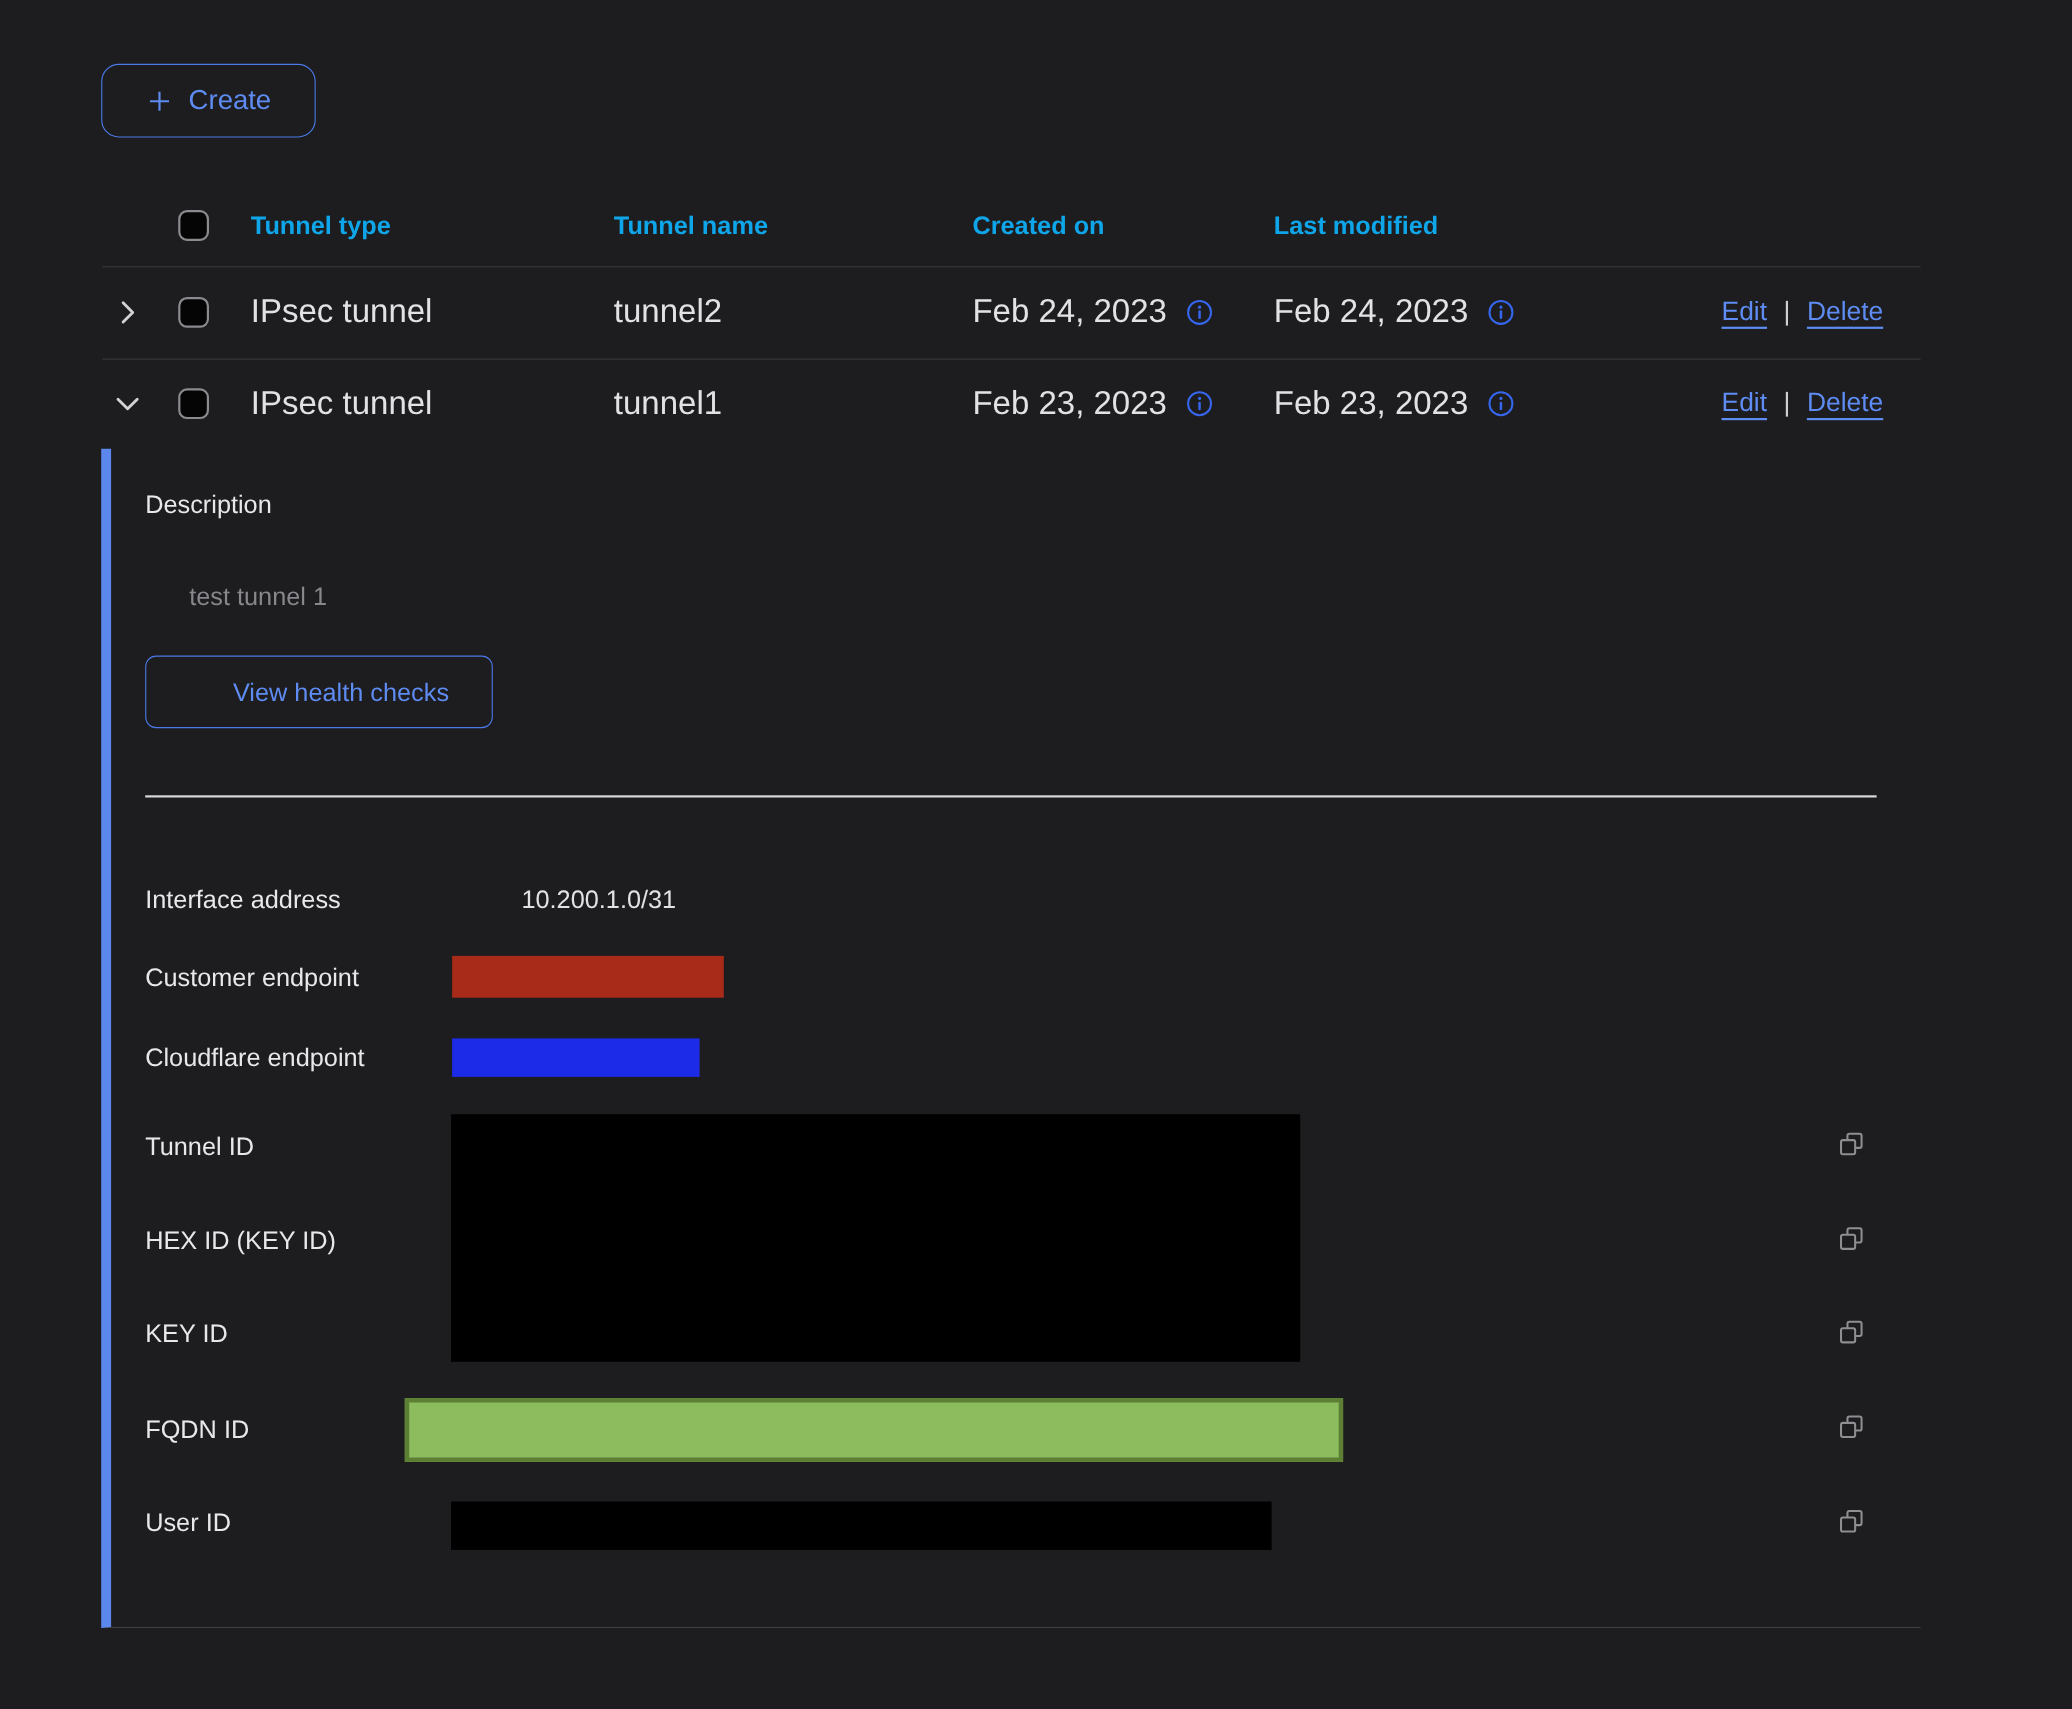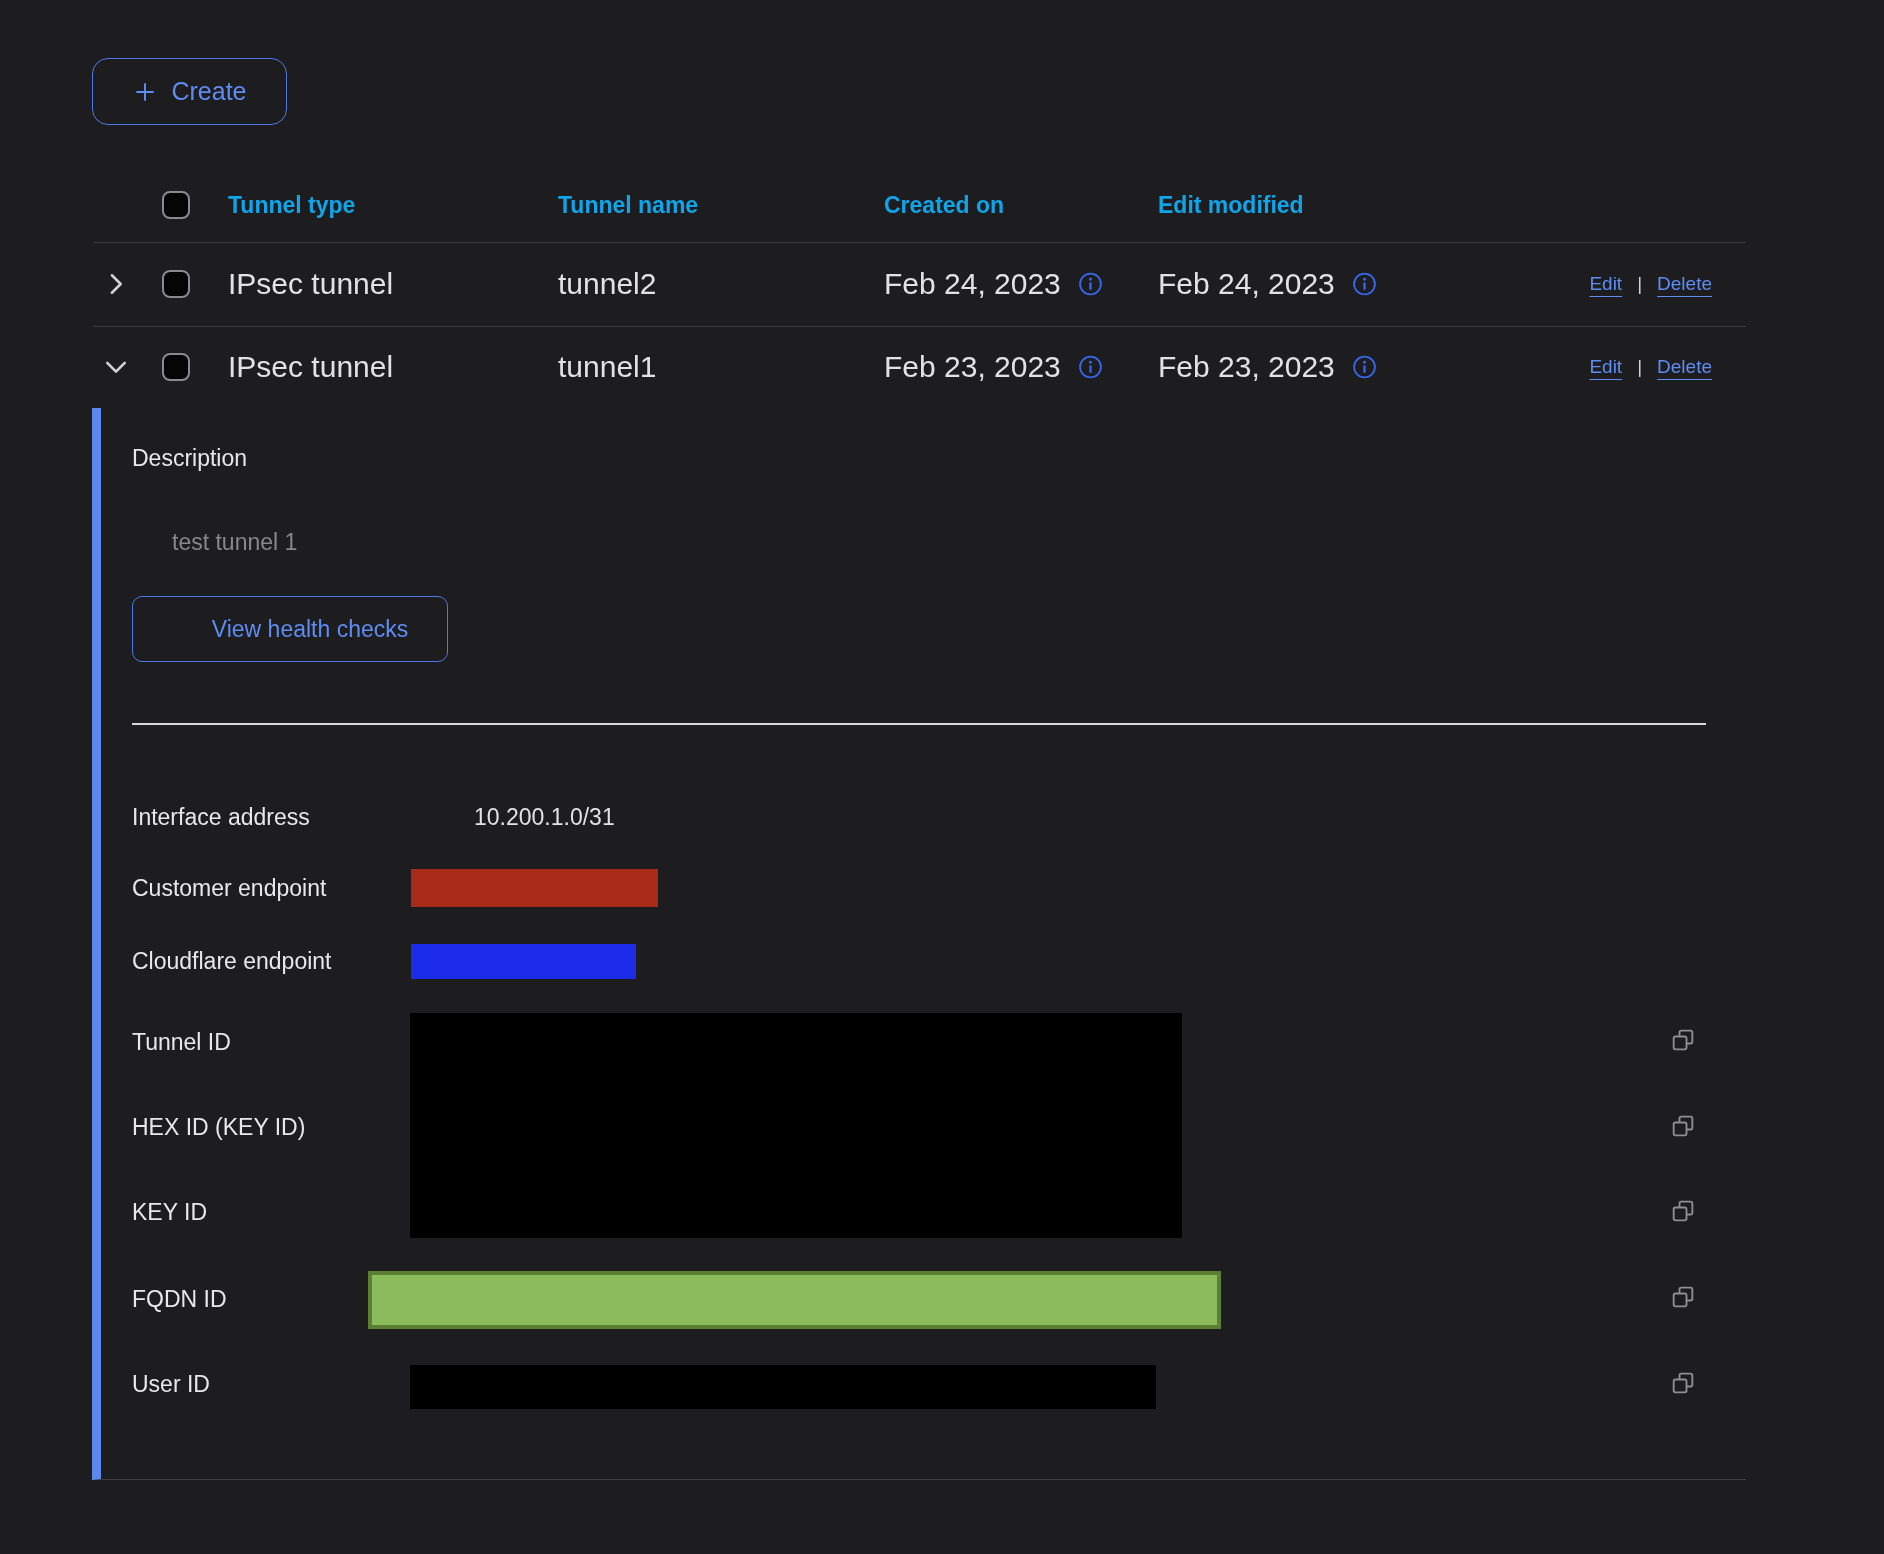--- a/index.html
+++ b/index.html
@@ -21,21 +21,21 @@
   .row-border{border-bottom:1px solid #3a3a3e;}
   .cell{position:absolute;top:50%;transform:translateY(-50%);font-size:30px;color:#e2e2e4;white-space:nowrap;line-height:28px;}
   .hcell{position:absolute;top:50%;transform:translateY(-50%);font-size:23px;font-weight:700;color:#0ea5e9;white-space:nowrap;}
   .checkbox{
     position:absolute;left:69px;top:50%;transform:translateY(-50%);
     width:28px;height:28px;border:2px solid #8a8a8f;border-radius:8px;
     background:#050505;box-sizing:border-box;cursor:pointer;
   }
   .chev{position:absolute;left:9px;top:50%;transform:translateY(-50%);width:28px;height:28px;cursor:pointer;}
   .icon-info{position:absolute;top:50%;transform:translateY(-50%);width:25px;height:25px;cursor:pointer;}
-  .actions{position:absolute;right:34px;top:50%;transform:translateY(-50%);display:flex;align-items:center;gap:15px;font-size:19px;}
+  .actions{position:absolute;right:34px;top:50%;transform:translateY(-50%);display:flex;align-items:center;gap:15px;font-size:24px;}
   .link{color:#5e8cf2;text-decoration:underline;text-underline-offset:6px;cursor:pointer;}
   .sep{color:#cfcfd3;}
   
   .panel{
     position:absolute;left:92px;top:408px;width:1654px;height:1072px;
     border-left:9px solid #5c88ee;border-bottom:1px solid #3f4044;box-sizing:border-box;
   }
   .p-lbl{position:absolute;font-size:23px;color:#e8e8ea;white-space:nowrap;line-height:28px;}
   .p-val{position:absolute;font-size:23px;color:#e2e2e4;white-space:nowrap;line-height:28px;margin-left:40px;}
   .muted{color:#87878c;}
@@ -64,21 +64,21 @@
       <path d="M12 4v16M4 12h16" stroke="#5e8cf2" stroke-width="1.8" fill="none"></path>
     </svg>
     <span>Create</span>
   </button>
 
   <div class="thead">
     <span class="checkbox"></span>
     <span class="hcell" style="left:135px">Tunnel type</span>
     <span class="hcell" style="left:465px">Tunnel name</span>
     <span class="hcell" style="left:791px">Created on</span>
-    <span class="hcell" style="left:1065px">Edit modified</span>
+    <span class="hcell" style="left:1065px">Last modified</span>
   </div>
 
   <div class="trow row-border" style="top:242px;height:84px;">
     <svg class="chev" viewBox="0 0 24 24">
       <polyline points="8.5 4.5 16 12 8.5 19.5" fill="none" stroke="#d2d2d6" stroke-width="2.2" stroke-linecap="round" stroke-linejoin="round"></polyline>
     </svg>
     <span class="checkbox"></span>
     <span class="cell" style="left:135px">IPsec tunnel</span>
     <span class="cell" style="left:465px">tunnel2</span>
     <span class="cell" style="left:791px">Feb 24, 2023</span>

